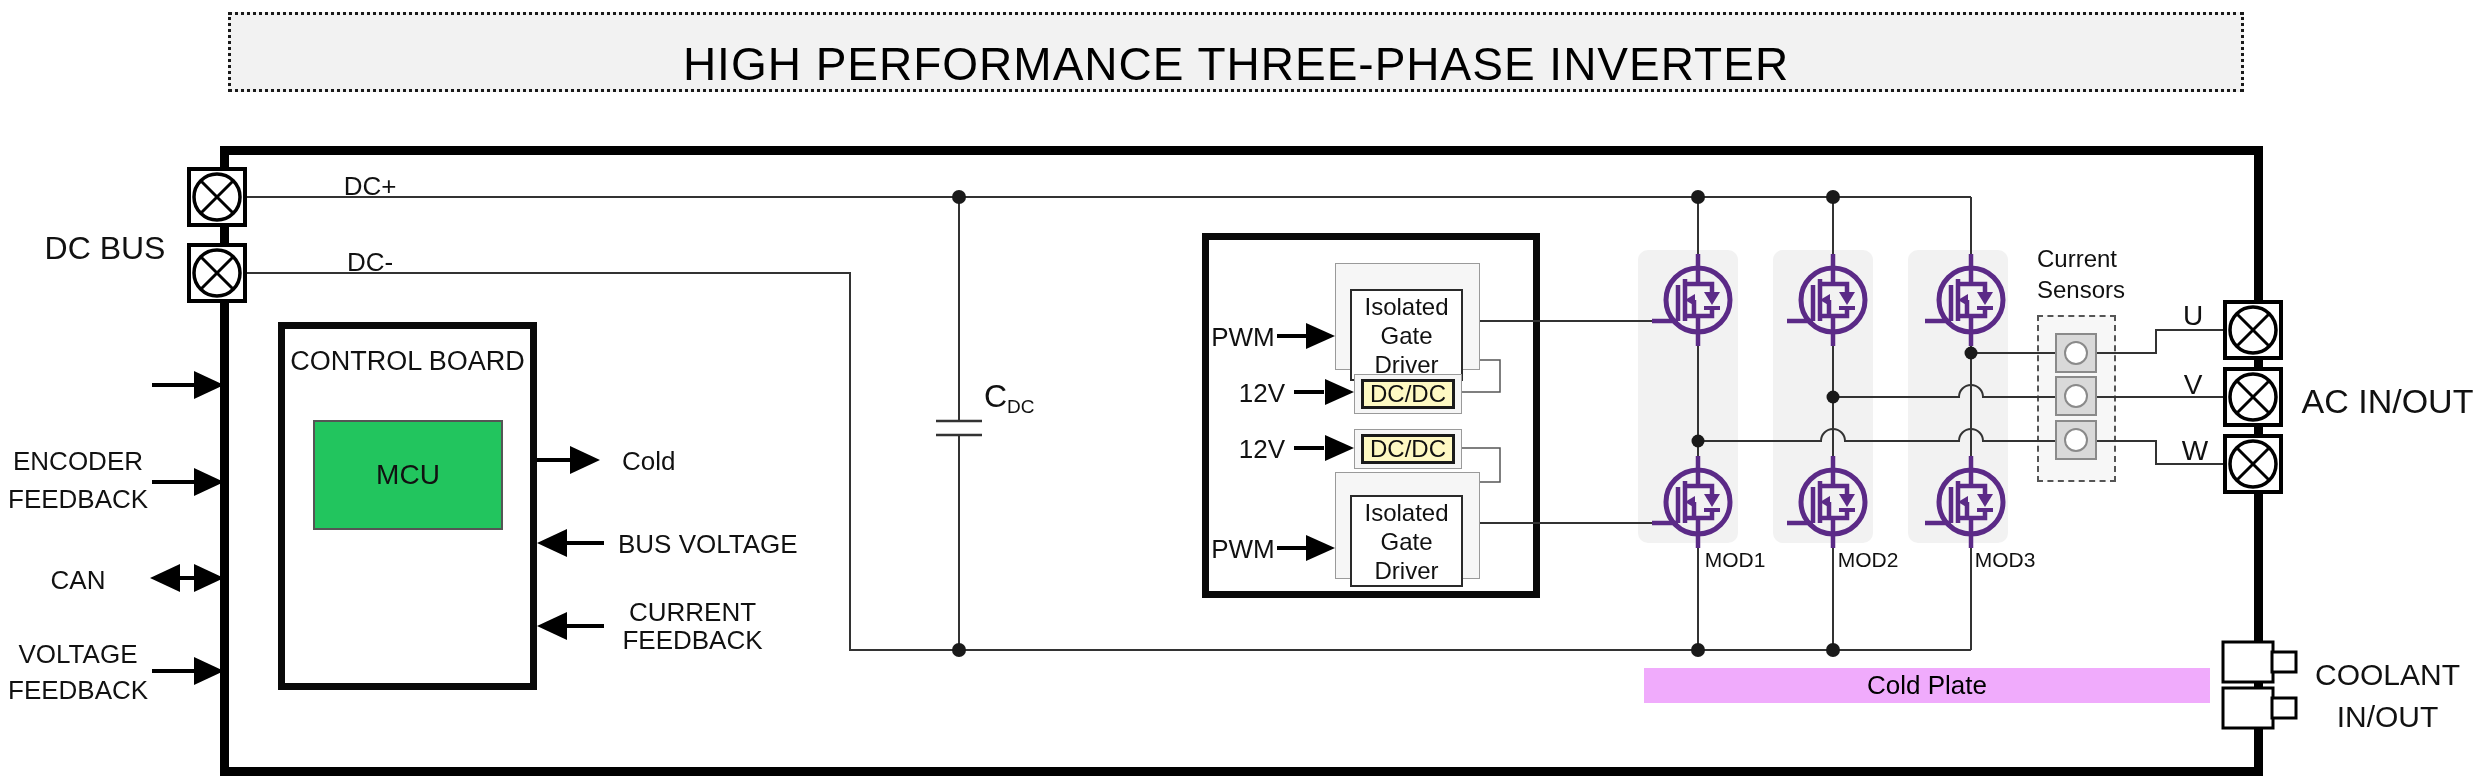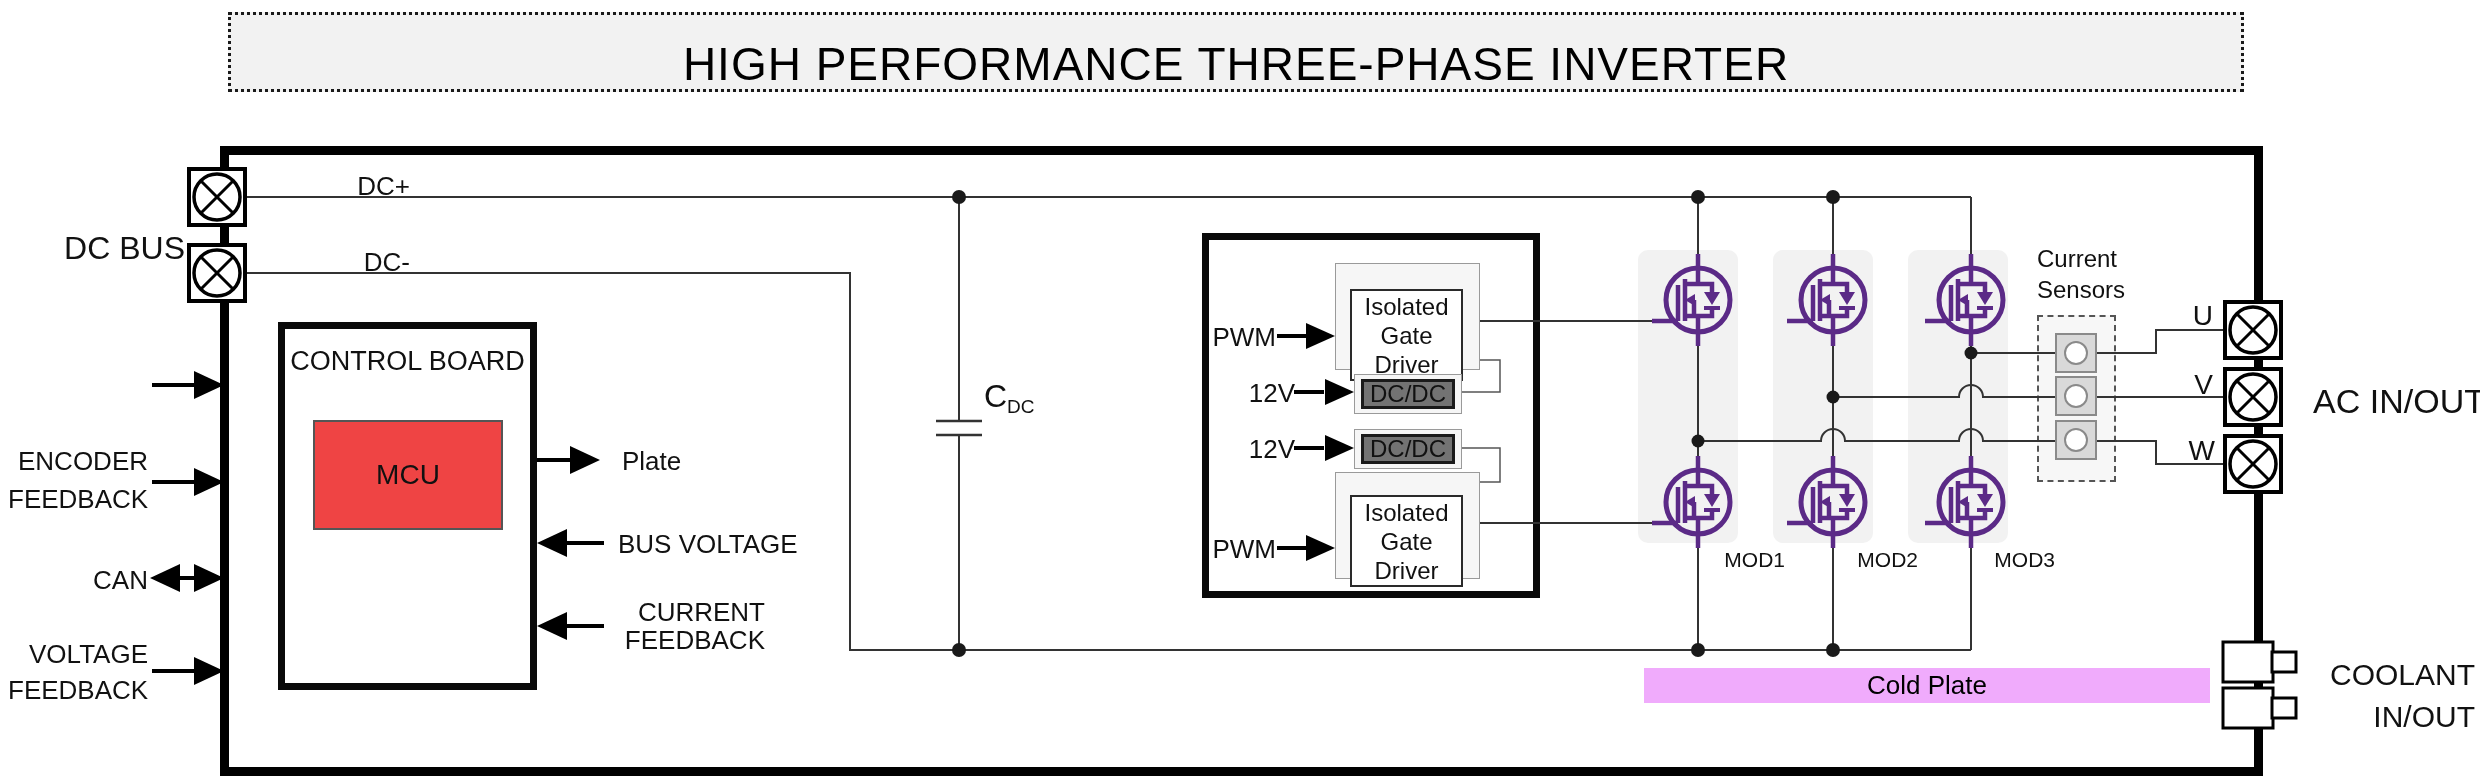--- a/index.html
+++ b/index.html
@@ -1,46 +1,46 @@
 <!DOCTYPE html>
 <html><head>
 <meta charset="utf-8">
 <style>
   html,body{margin:0;padding:0;background:#fff;}
   *{box-sizing:border-box;}
   .stage{position:relative;width:2480px;height:780px;background:#fff;
          font-family:"Liberation Sans",sans-serif;color:#111;overflow:hidden;}
   .abs{position:absolute;}
   .lbl{position:absolute;color:#111;white-space:nowrap;}
-  .ctr{text-align:right;}
+  .ctr{text-align:center;}
   
   .title-box{left:228px;top:12px;width:2016px;height:80px;background:#f2f2f2;
              border:3px dotted #1a1a1a;display:flex;align-items:center;justify-content:center;}
   .title-box span{font-size:46px;letter-spacing:1px;color:#000;margin-top:23px;}
   
   .main-box{left:220px;top:146px;width:2043px;height:630px;border:9px solid #000;}
   
   .control-board{left:278px;top:322px;width:259px;height:368px;border:7px solid #0a0a0a;}
   .cb-title{left:278px;top:346px;width:259px;font-size:27px;text-align:center;}
-  .mcu-box{left:313px;top:420px;width:190px;height:110px;border:2px solid #555;background:#ef4444;
+  .mcu-box{left:313px;top:420px;width:190px;height:110px;border:2px solid #555;background:#22c55e;
            display:flex;align-items:center;justify-content:center;font-size:28px;}
   
   .gate-box{left:1202px;top:233px;width:338px;height:365px;border:7px solid #0a0a0a;}
   .pad-box{background:#f6f6f6;border:1px solid #9a9a9a;}
   .igd-top-outer{left:1335px;top:263px;width:145px;height:107px;}
   .igd-top-inner{left:1350px;top:272px;width:113px;height:92px;}
   .igd-bot-outer{left:1335px;top:472px;width:145px;height:107px;}
   .igd-bot-inner{left:1350px;top:478px;width:113px;height:92px;}
   .inner-box{background:#fff;border:2px solid #2a2a2a;display:flex;flex-direction:column;
              align-items:center;justify-content:center;font-size:24px;line-height:29px;margin-top:17px;}
   .dcdc-top-outer{left:1354px;top:374px;width:108px;height:40px;}
   .dcdc-top-inner{left:1361px;top:379px;width:94px;height:30px;}
   .dcdc-bot-outer{left:1354px;top:429px;width:108px;height:40px;}
   .dcdc-bot-inner{left:1361px;top:434px;width:94px;height:30px;}
-  .dcdc-inner{background:#737373;border:3px solid #1a1a1a;display:flex;align-items:center;
+  .dcdc-inner{background:#fef9c3;border:3px solid #1a1a1a;display:flex;align-items:center;
               justify-content:center;font-size:24px;}
   
   .module-col{top:250px;width:100px;height:293px;background:#f2f2f2;border-radius:10px;}
   .mod1{left:1638px;} .mod2{left:1773px;} .mod3{left:1908px;}
   
   .sensor-box{left:2037px;top:315px;width:79px;height:167px;background:#f7f7f7;border:2px dashed #555;}
   
   .cold-plate{left:1644px;top:668px;width:566px;height:35px;background:#f0abfc;
               display:flex;align-items:center;justify-content:center;font-size:26px;color:#000;}
   svg.overlay{position:absolute;left:0;top:0;z-index:6;}
@@ -198,21 +198,21 @@
   <div class="lbl ctr" style="left:8px;top:442px;width:140px;font-size:26px;line-height:38px;">
     <div>ENCODER</div>
     <div>FEEDBACK</div>
   </div>
   <div class="lbl ctr" style="left:8px;top:565px;width:140px;font-size:26px;">CAN</div>
   <div class="lbl ctr" style="left:8px;top:636px;width:140px;font-size:26px;line-height:36px;">
     <div>VOLTAGE</div>
     <div>FEEDBACK</div>
   </div>
 
-  <div class="lbl" style="left:622px;top:446px;font-size:26px;">Plate</div>
+  <div class="lbl" style="left:622px;top:446px;font-size:26px;">Cold</div>
   <div class="lbl" style="left:618px;top:529px;font-size:26px;">BUS VOLTAGE</div>
   <div class="lbl ctr" style="left:620px;top:598px;width:145px;font-size:26px;line-height:28px;">
     <div>CURRENT</div>
     <div>FEEDBACK</div>
   </div>
 
   <div class="lbl" style="left:984px;top:378px;font-size:32px;"><span>C</span><span style="font-size:19px;vertical-align:-6px;">DC</span></div>
 
   <div class="lbl ctr" style="left:1210px;top:322px;width:66px;font-size:26px;">PWM</div>
   <div class="lbl ctr" style="left:1229px;top:378px;width:66px;font-size:26px;">12V</div>

